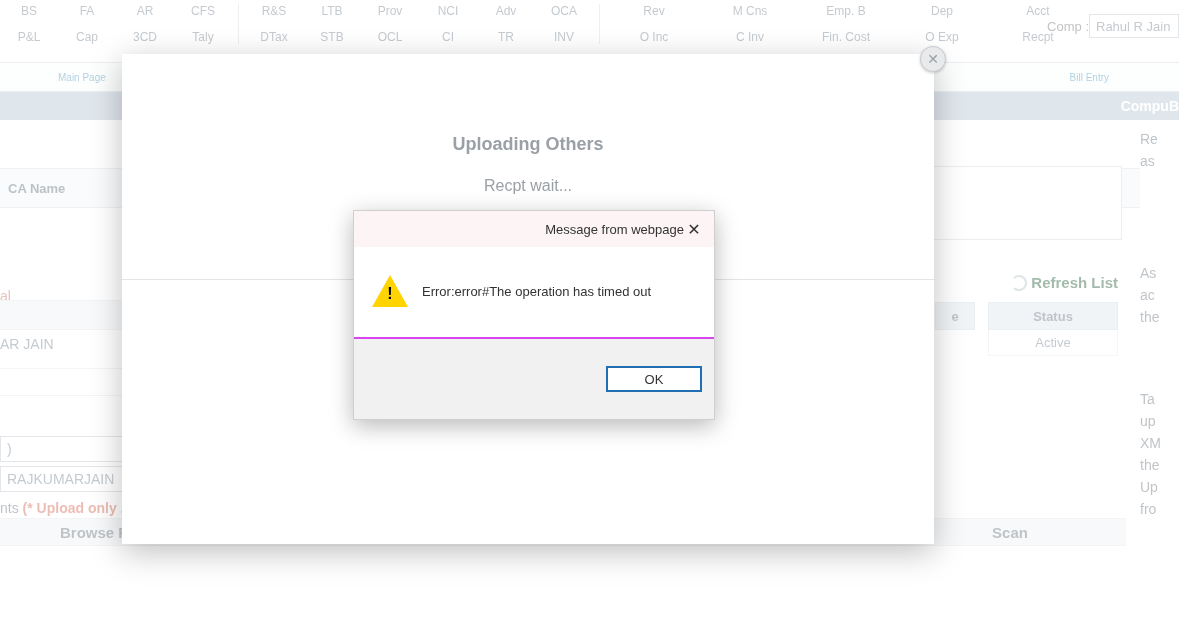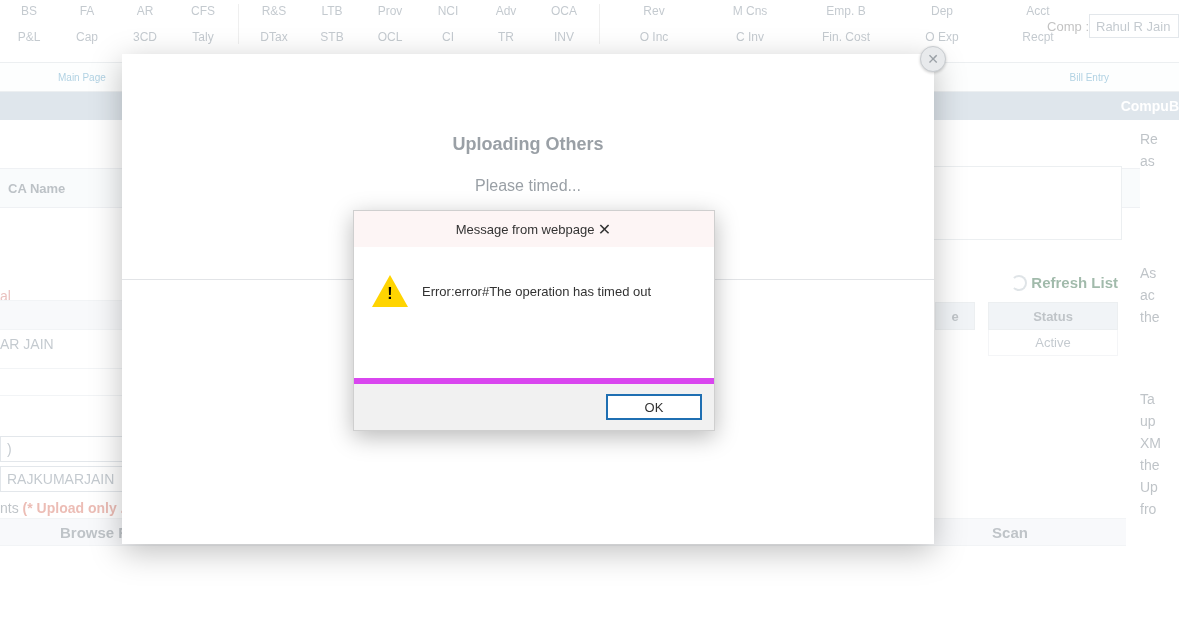--- a/index.html
+++ b/index.html
@@ -310,21 +310,21 @@
     top: 210px;
     width: 362px;
     background: #fff;
     border: 1px solid #cfcfcf;
     box-shadow: 0 6px 22px rgba(0,0,0,0.28);
     z-index: 20;
     font-size: 13px;
   }
   .alert-title {
     display: flex;
-    justify-content: center;
+    justify-content: flex-end;
     align-items: center;
     padding: 8px 10px 8px 12px;
     background: #fdf5f5;
   }
   .alert-title span { color: #333; }
   .alert-x {
     width: 20px; height: 20px;
     display:flex;align-items:center;justify-content:center;
     color:#333; cursor:pointer; font-size: 16px;
   }
@@ -349,25 +349,24 @@
     top: 10px;
     width: 8px;
     text-align: center;
     color: #000;
     font-weight: 700;
     font-size: 16px;
   }
   .alert-msg { color: #333; }
   .alert-footer {
     background: #f1f1f1;
-    padding: 10px 12px;
+    padding: 27px 12px;
     display: flex;
     justify-content: flex-end;
-    border-top: 6px solid #d946ef;
-    margin-top: 41px;
+    border-top: 2px solid #d946ef;
   }
   .ok-btn {
     width: 96px;
     height: 26px;
     border: 2px solid #1f6fb2;
     background: #fff;
     color: #333;
     cursor: pointer;
     font-size: 13px;
   }
@@ -508,21 +507,21 @@
   </div>
 </div>
 
 <div class="faded-overlay"></div>
 
 <div class="modal-white">
   <div class="modal-close">
     <span>✕</span>
   </div>
   <h2>Uploading Others</h2>
-  <div class="wait">Please timed...</div>
+  <div class="wait">Recpt wait...</div>
   <div class="modal-sep"></div>
 </div>
 
 <div class="alert-box">
   <div class="alert-title">
     <span>Message from webpage</span>
     <div class="alert-x">
       <span>✕</span>
     </div>
   </div>

